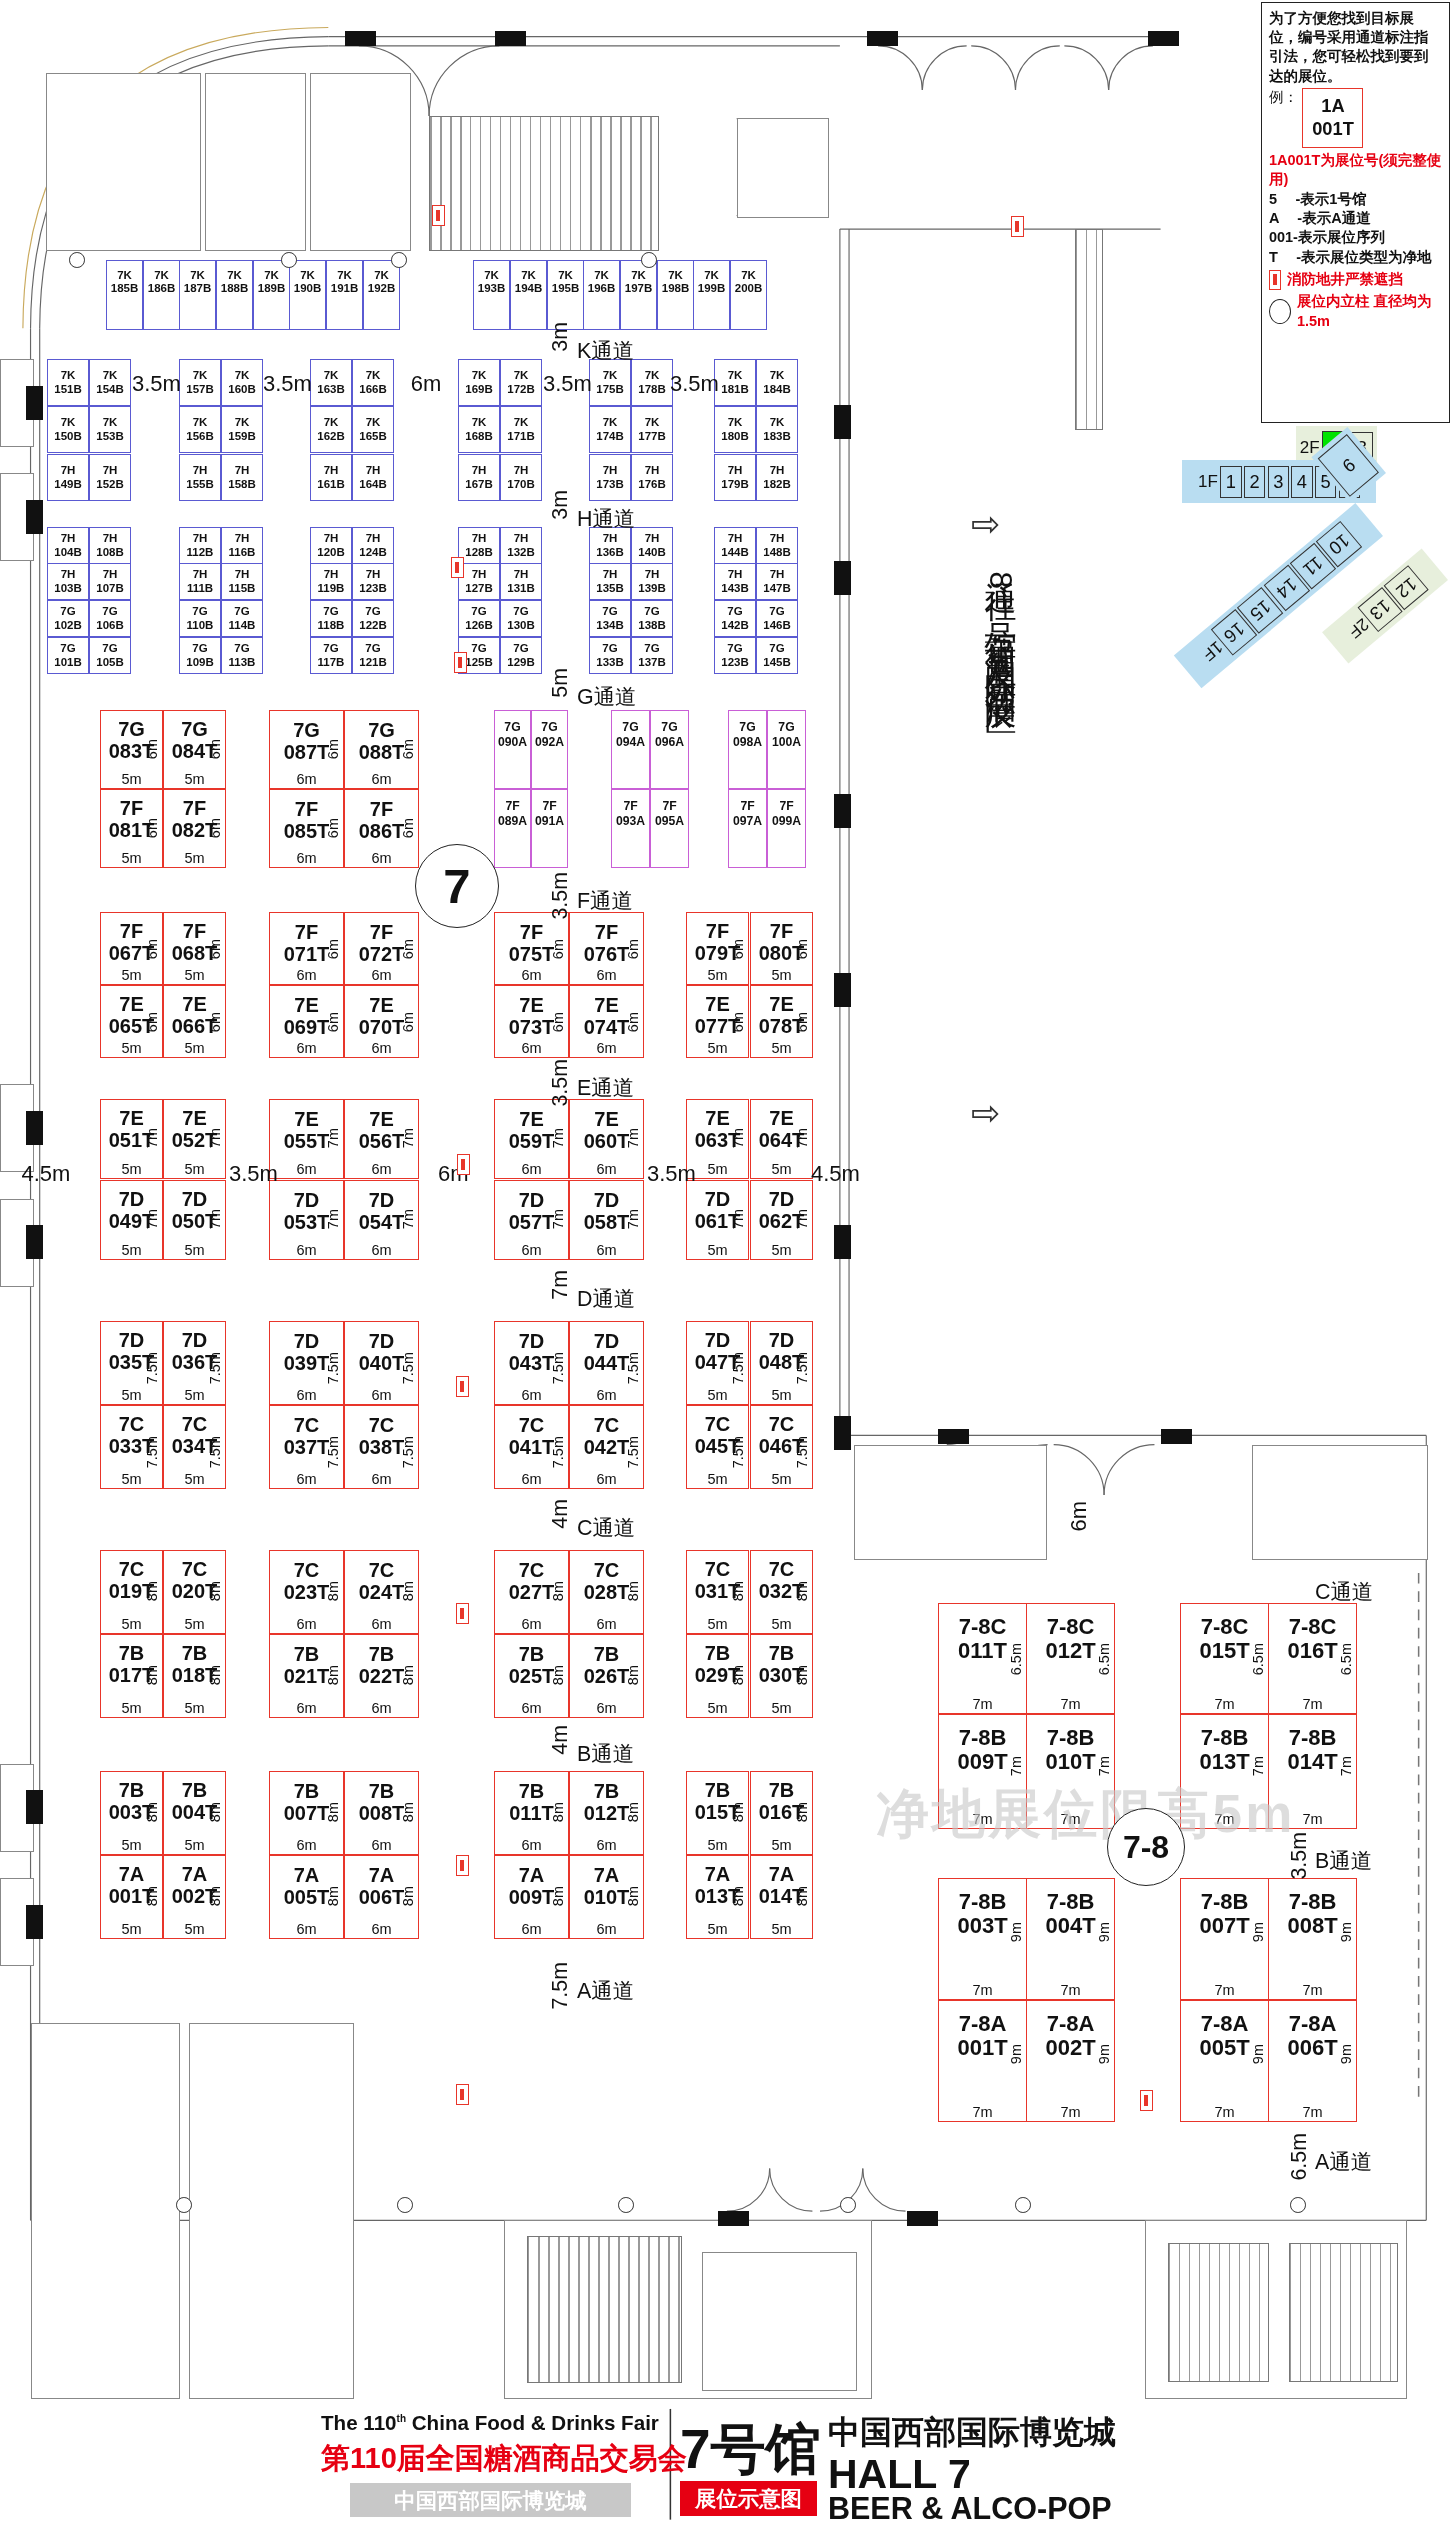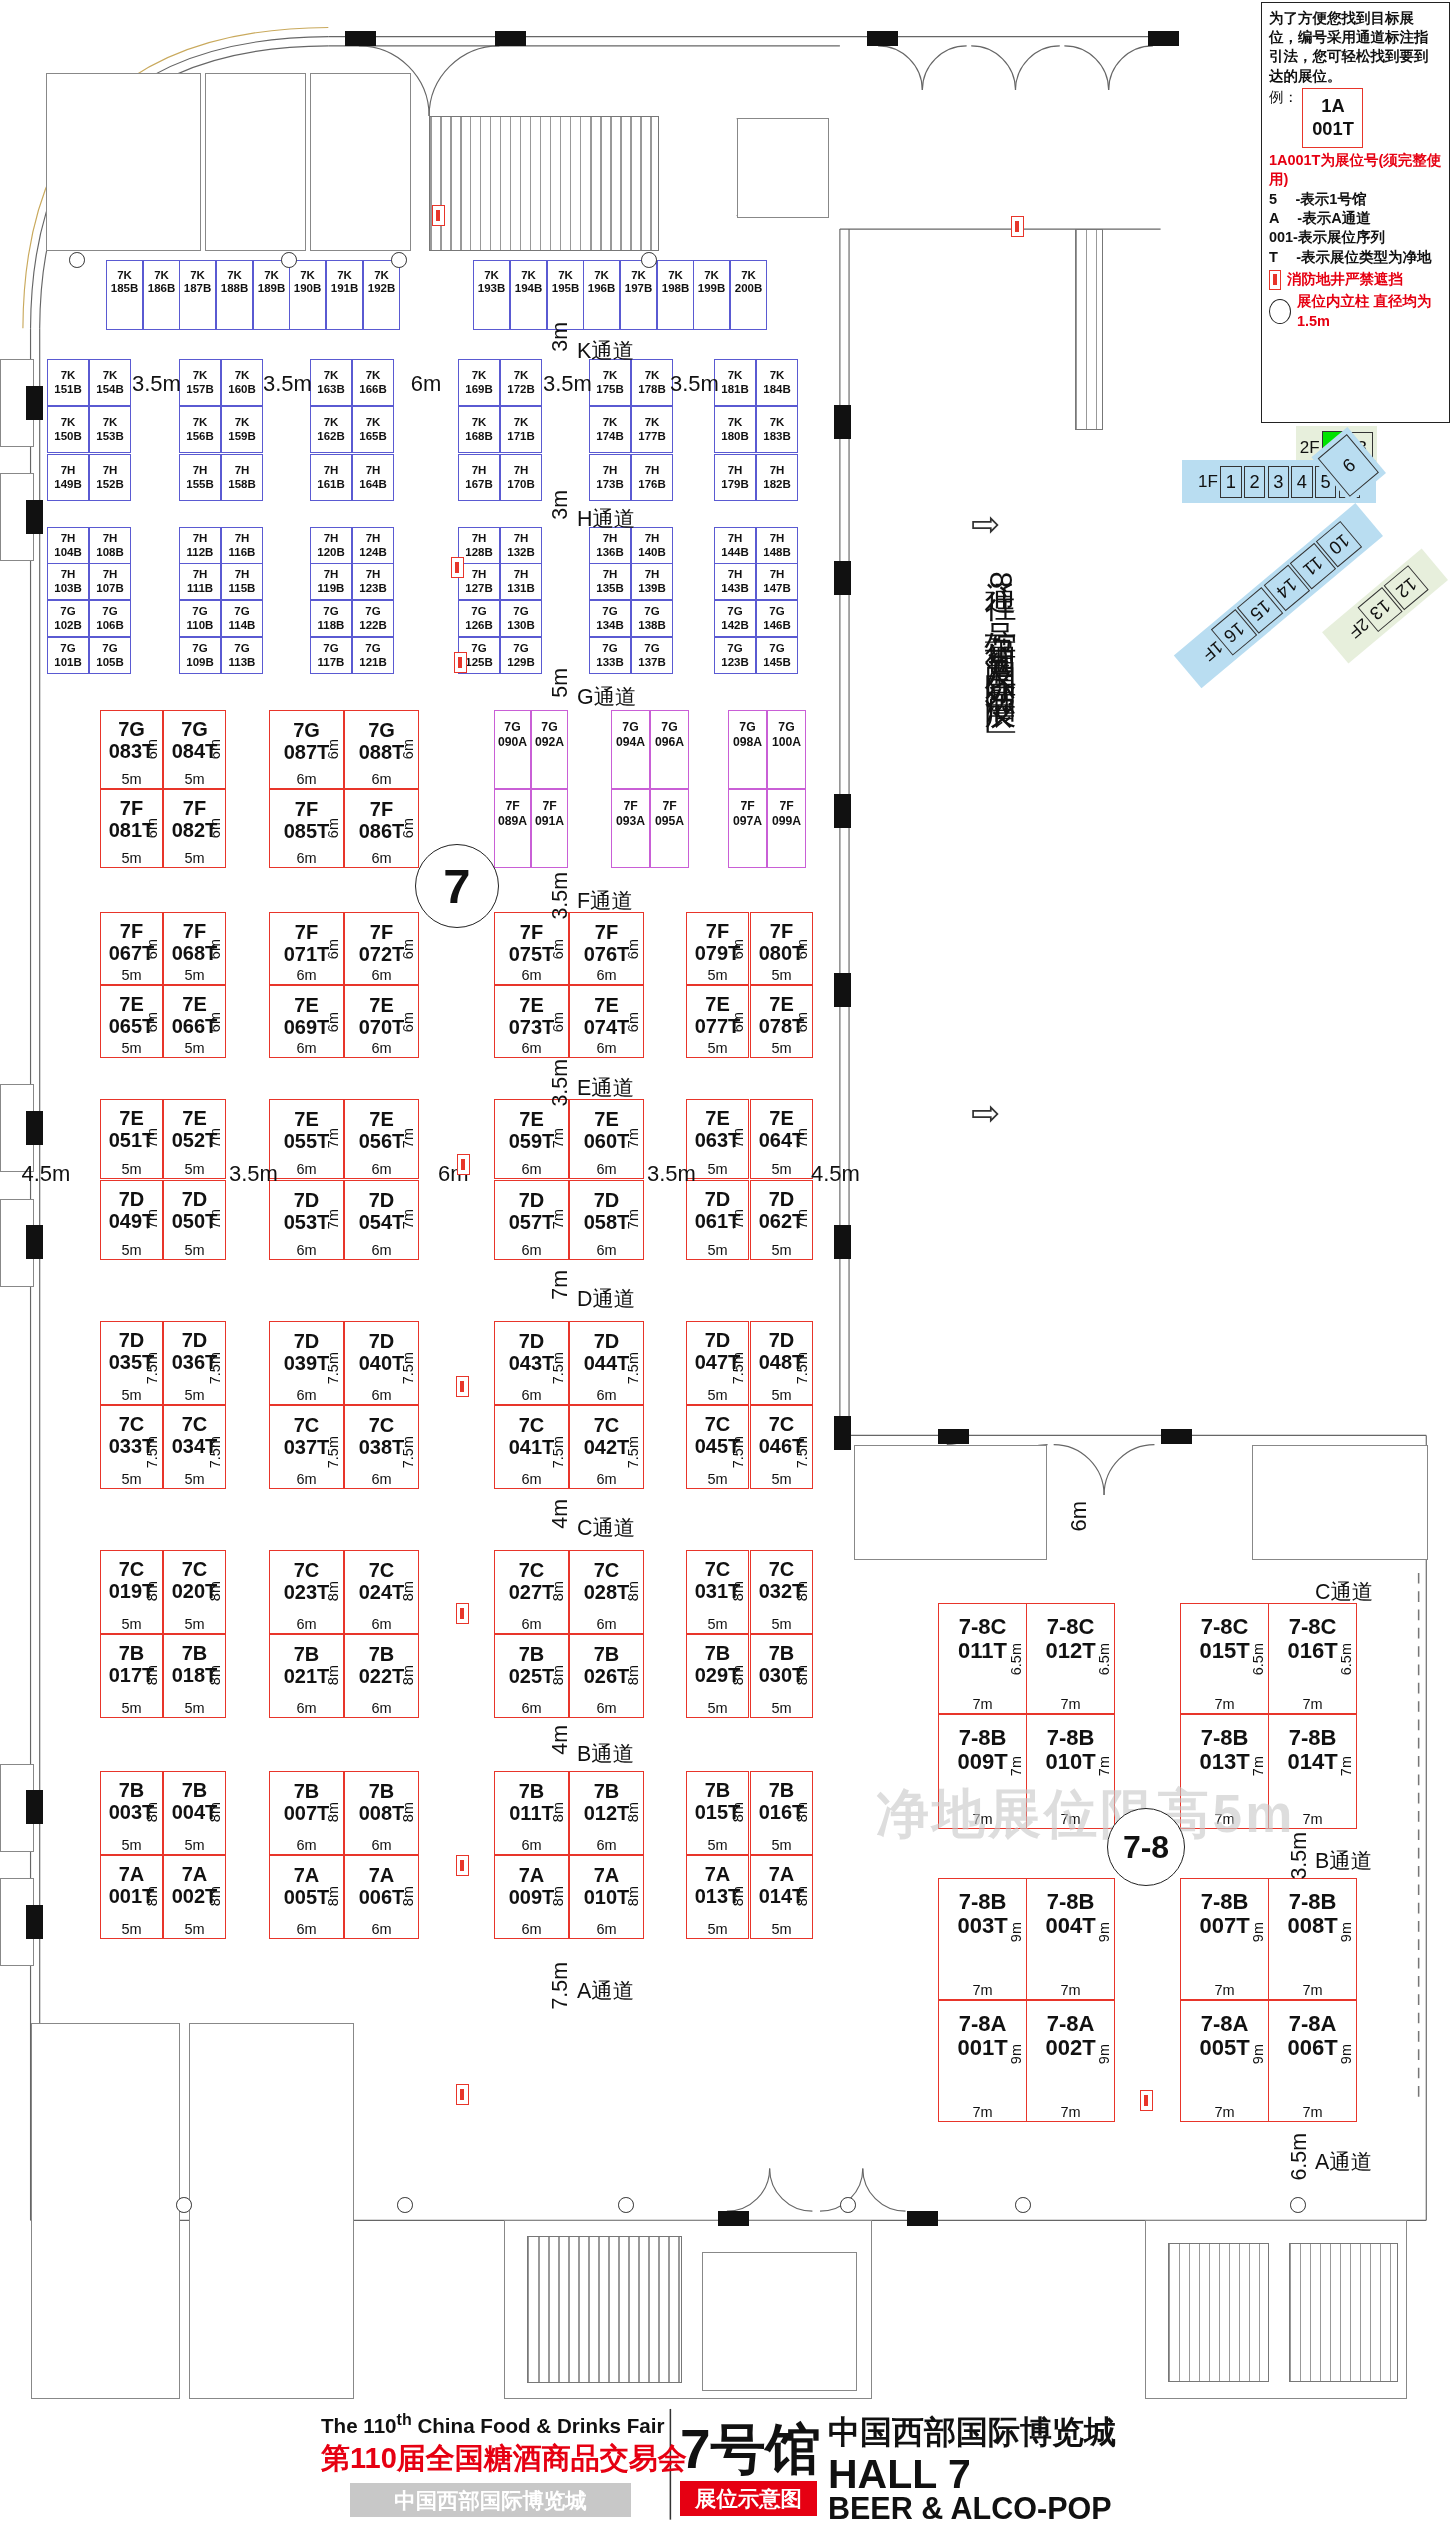--- a/index.html
+++ b/index.html
@@ -1567,21 +1567,21 @@
         <div class="nav-cell" style="width: 32px; height: 32px; background: rgb(231, 239, 220);">13</div>
         <span class="nav-label">2F</span>
       </div>
     </div>
 
   <div>
     <svg class="arch" style="height:2525px" viewBox="0 0 1903 3307" width="1453" height="2525">
         <line x1="878" y1="3155" x2="878" y2="3300" stroke="#333" stroke-width="2"></line>
       </svg>
     <div class="tb" style="left:321px;top:2411px;width:336px;text-align:center;font-size:20.6px">
-      <span>The 110</span><sup style="font-size:16px">th</sup><span> China Food &amp; Drinks Fair</span>
+      <span>The 110</span><sup style="font-size:10px">th</sup><span> China Food &amp; Drinks Fair</span>
     </div>
     <div class="tb" style="left:321px;top:2439px;width:336px;text-align:center;font-size:29px;color:#e60012">第110届全国糖酒商品交易会</div>
     <div class="tb tb-venue" style="left:350px;top:2483px;width:281px;height:34px;font-size:21.4px">中国西部国际博览城</div>
     <div class="tb" style="left:680px;top:2413px;font-size:55px">7号馆</div>
     <div class="tb tb-tag" style="left:680px;top:2481px;width:137px;height:35px;font-size:21.4px">展位示意图</div>
     <div class="tb" style="left:828px;top:2411px;font-size:32px">中国西部国际博览城</div>
     <div class="tb" style="left:828px;top:2451px;font-size:41px">HALL 7</div>
     <div class="tb" style="left:828px;top:2491px;font-size:30.5px">BEER &amp; ALCO-POP</div>
   </div>
 

